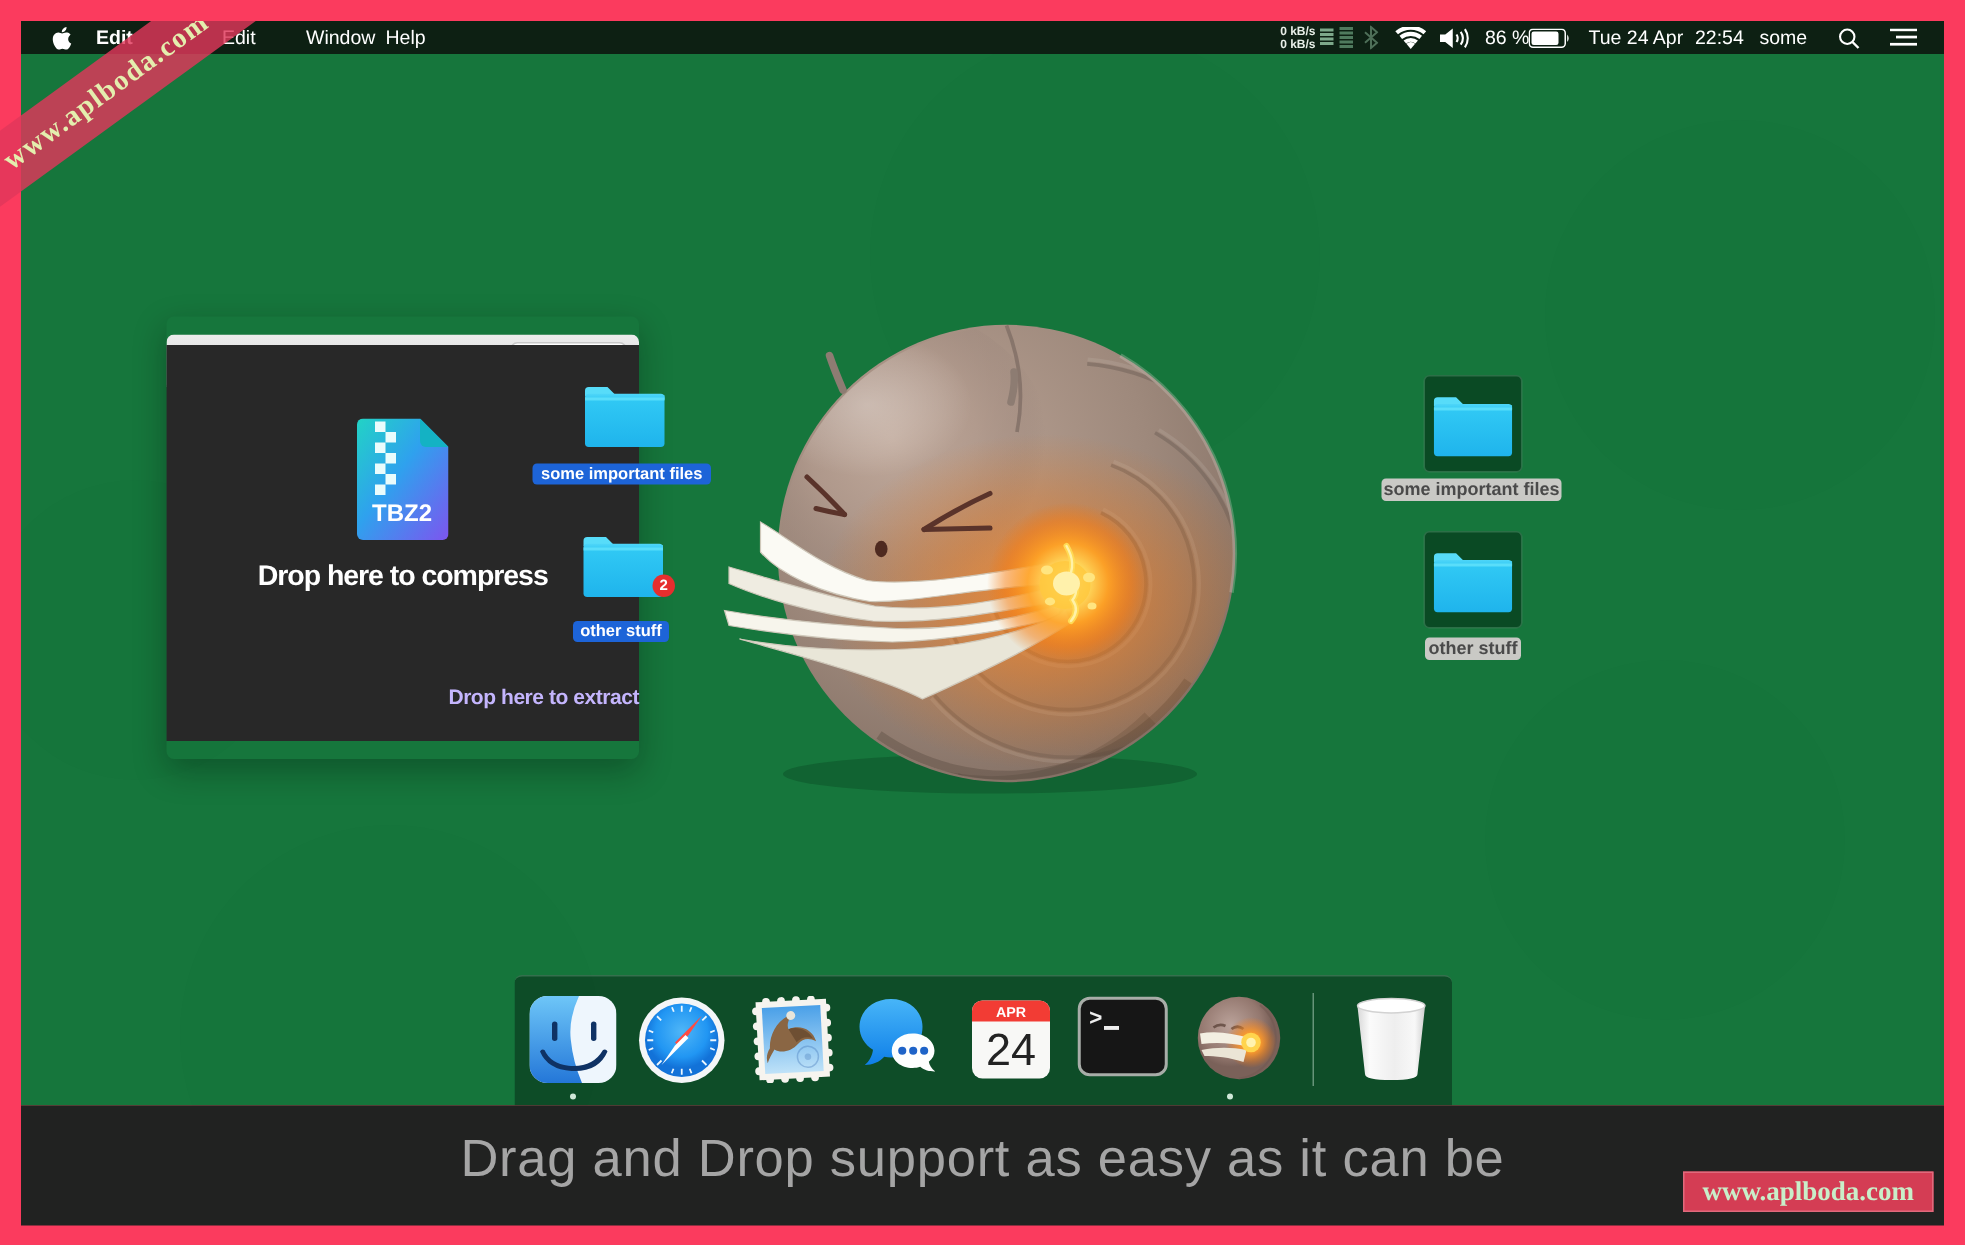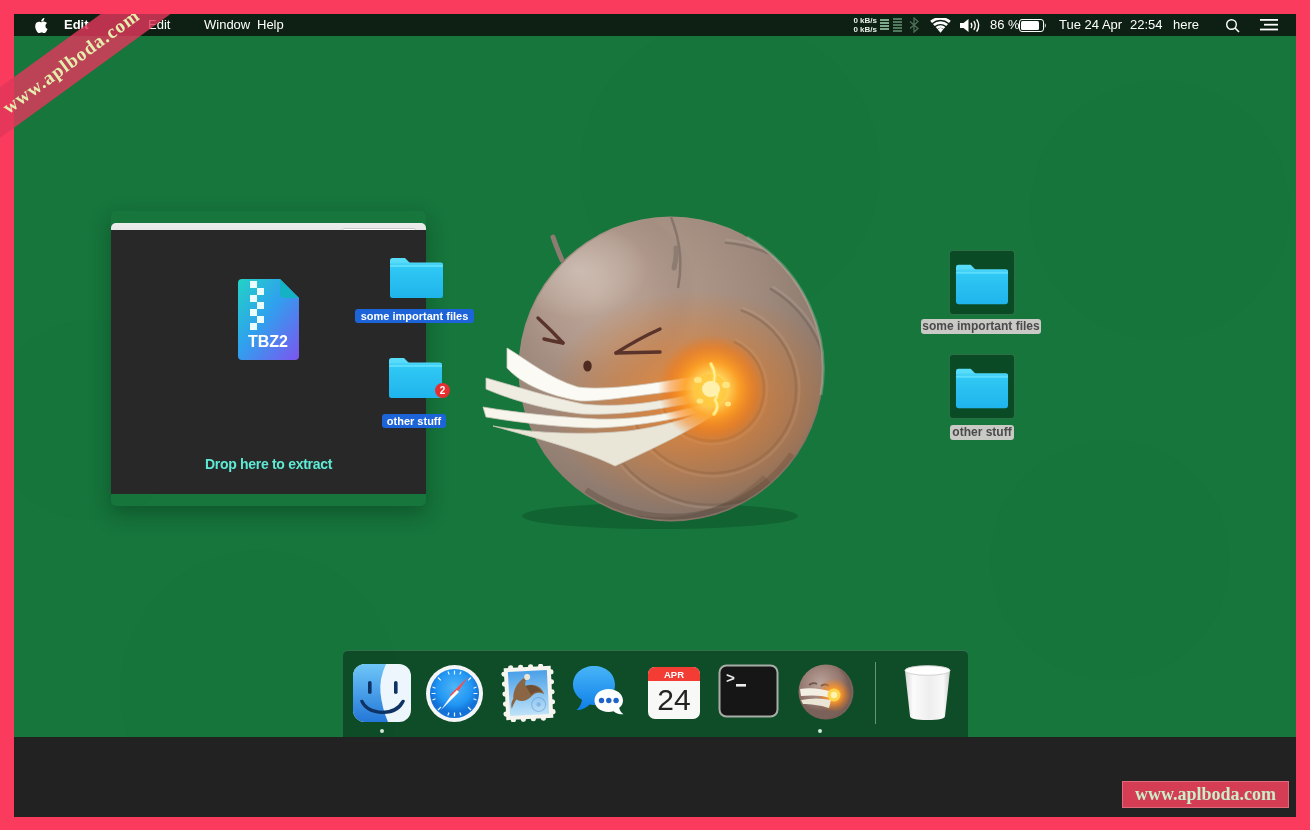--- a/index.html
+++ b/index.html
@@ -23,21 +23,21 @@
       transform:rotate(-36deg); text-align:center; color:#e4eeae; font-family:"Liberation Serif", serif;
       font-weight:bold; font-size:19px; line-height:41px; letter-spacing:1px; text-indent:22px; }
   
   #kwin { position:absolute; left:97px; top:175px; width:315px; height:295px; border-radius:5px;
       box-shadow:0 8px 22px rgba(0,18,8,0.32); }
   #ktitle { position:absolute; left:0; top:12px; width:315px; height:35px; border-radius:5px 5px 0 0;
       background:linear-gradient(#ececec,#d6d6d6); border-bottom:1px solid #b4b4b4; }
   .tl { position:absolute; top:10px; width:12px; height:12px; border-radius:50%; }
   #kbody { position:absolute; left:0; top:19px; width:315px; height:264px; background:#282828; }
   #dropc { position:absolute; left:0; top:144px; width:315px; text-align:center; color:#fff; font-size:19px; font-weight:bold; letter-spacing:-0.7px; }
-  #drope { position:absolute; left:0; top:226px; width:315px; text-align:center; color:#5eead4; font-size:14px; font-weight:bold; letter-spacing:-0.3px; }
+  #drope { position:absolute; left:0; top:226px; width:315px; text-align:right; color:#c4b5fd; font-size:14px; font-weight:bold; letter-spacing:-0.3px; }
   #fmtsel { position:absolute; left:229px; top:5px; width:78px; height:22px; background:#fff; border:1px solid #c8c8c8; border-radius:5px; box-shadow:0 1px 1px rgba(0,0,0,0.1); }
   
   .bluelab { position:absolute; background:#1d64d8; border-radius:3px; color:#fff; font-size:11px; font-weight:bold; text-align:center; }
   .graylab { position:absolute; background:#c9c9c5; border-radius:3px; color:#4a4a4a; font-size:12px; font-weight:bold; text-align:center; }
   .selbox { position:absolute; width:66px; height:65px; background:rgba(2,38,17,0.55); border:1px solid rgba(110,180,140,0.35); border-radius:4px; }
   
   #dock { position:absolute; left:329px; top:614px; width:625px; height:87px; background:rgba(6,36,20,0.5);
       border-radius:5px 5px 0 0; border-top:1px solid rgba(170,220,190,0.25);text-decoration:underline; }
   .dot { position:absolute; width:4px; height:4px; border-radius:50%; background:#cfe8d8; }
 </style>
@@ -96,21 +96,21 @@
         <path fill="none" stroke="#fff" stroke-width="1.4" d="M11 5 a4.5 4.5 0 0 1 0 5 M13.8 3.2 a7.5 7.5 0 0 1 0 8.6 M16.6 1.4 a10.7 10.7 0 0 1 0 12.2"></path>
       </svg>
       <div class="mi" style="left:976px">86 %</div>
       <svg class="mi" style="left:1005px;top:5px" width="28" height="13" viewBox="0 0 28 13">
         <rect x="0.5" y="0.5" width="24" height="12" rx="2.5" fill="none" stroke="#fff" stroke-width="1"></rect>
         <rect x="2" y="2" width="18" height="9" rx="1.5" fill="#fff"></rect>
         <path d="M25.8 4 a 4 4 0 0 1 0 5 Z" fill="#fff"></path>
       </svg>
       <div class="mi" style="left:1045px">Tue 24 Apr</div>
       <div class="mi" style="left:1116px">22:54</div>
-      <div class="mi" style="left:1159px">here</div>
+      <div class="mi" style="left:1159px">some</div>
       <svg class="mi" style="left:1211px;top:4px" width="15" height="15" viewBox="0 0 15 15">
         <circle cx="6.5" cy="6.5" r="4.8" fill="none" stroke="#fff" stroke-width="1.4"></circle>
         <path d="M10 10 L14 14" stroke="#fff" stroke-width="1.6"></path>
       </svg>
       <svg class="mi" style="left:1246px;top:5px" width="18" height="12" viewBox="0 0 18 12">
         <g fill="#fff">
           <rect x="0" y="0" width="18" height="1.8"></rect>
           <rect x="4" y="4.8" width="14" height="1.8"></rect>
           <rect x="0" y="9.6" width="18" height="1.8"></rect>
         </g>
@@ -159,20 +159,21 @@
               <rect x="12" y="2" width="7" height="7"></rect>
               <rect x="19" y="9" width="7" height="7"></rect>
               <rect x="12" y="16" width="7" height="7"></rect>
               <rect x="19" y="23" width="7" height="7"></rect>
               <rect x="12" y="30" width="7" height="7"></rect>
               <rect x="19" y="37" width="7" height="7"></rect>
               <rect x="12" y="44" width="7" height="7"></rect>
             </g>
             <text x="30" y="68" font-family="Liberation Sans, sans-serif" font-size="16" font-weight="bold" fill="#fff" text-anchor="middle">TBZ2</text>
           </svg>
+          <div id="dropc">Drop here to compress</div>
           <div id="drope">Drop here to extract</div>
         </div>
       </div>
 
       <svg class="fold" style="position:absolute;left:374px;top:218px" width="57" height="46" viewBox="0 0 57 46">
         <use href="#folderdef"></use>
       </svg>
       <div class="bluelab" style="left:341px;top:273px;width:119px;height:14px;line-height:14px">some important files</div>
       <svg class="fold" style="position:absolute;left:373px;top:318px" width="57" height="46" viewBox="0 0 57 46">
         <use href="#folderdef"></use>
@@ -413,18 +414,19 @@
           </defs>
           <path d="M3,7 L8,52 Q8,56 25.5,56 Q43,56 43,52 L48,7 Z" fill="url(#trb)"></path>
           <ellipse cx="25.5" cy="6.5" rx="22.5" ry="4.8" fill="#ffffff"></ellipse>
           <ellipse cx="25.5" cy="6.5" rx="22.5" ry="4.8" fill="none" stroke="#d2d2d2" stroke-width="1"></ellipse>
         </svg>
       </div>
       <div class="dot" style="left:366px;top:693px"></div>
       <div class="dot" style="left:804px;top:693px"></div>
     </div>
     <div id="caption">
+      <div id="captxt">Drag and Drop support as easy as it can be</div>
       <div id="redlabel">www.aplboda.com</div>
     </div>
   </div>
   <div id="ribwrap">
     <div id="ribbon">www.aplboda.com</div>
   </div>
 
 </body></html>

